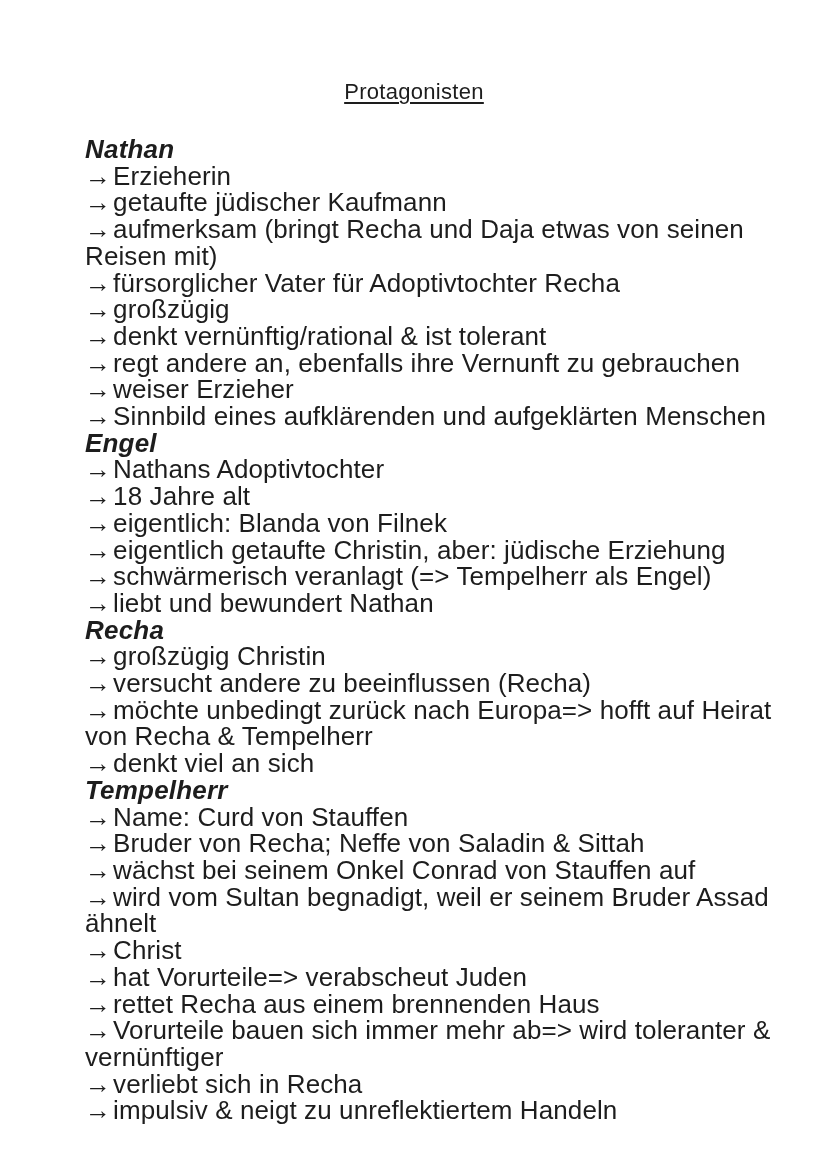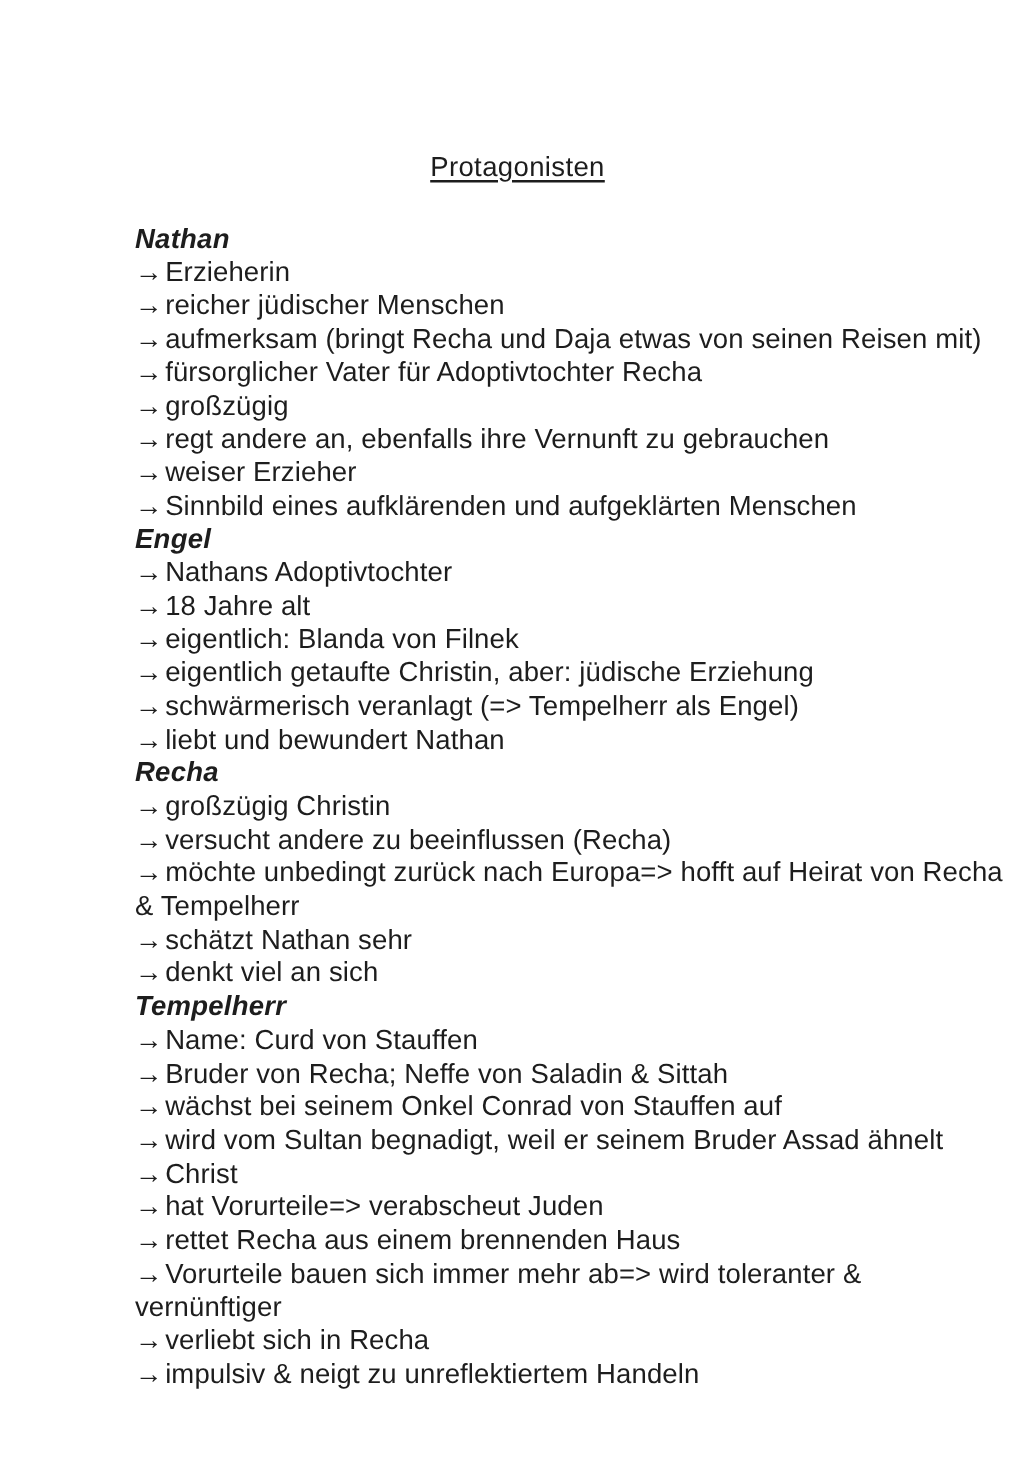--- a/index.html
+++ b/index.html
@@ -11,37 +11,37 @@
     height: 1171px;
     background: #ffffff;
     font-family: "Liberation Sans", sans-serif;
     color: #1d1d1d;
     overflow: hidden;
   }
   .page {
     width: 828px;
     height: 1171px;
     box-sizing: border-box;
-    padding-top: 120px;
+    padding-top: 78px;
   }
   .title {
     margin: 0;
     text-align: center;
     font-size: 22px;
     font-weight: 400;
     line-height: 28px;
     text-decoration: underline;
     text-underline-offset: 3px;
     text-decoration-thickness: 1.5px;
     letter-spacing: 0.3px;
   }
   .content {
-    margin: 30px 50px 0 108px;
+    margin: 30px 50px 0 85px;
     width: 700px;
-    font-size: 22px;
+    font-size: 26px;
     line-height: 26.7px;
     letter-spacing: 0.1px;
   }
   .section-heading {
     font-weight: 700;
     font-style: italic;
     letter-spacing: 0.2px;
   }
   .line {
     
@@ -53,24 +53,25 @@
 </head>
 <body>
 
 <div class="page">
   <h1 class="title">Protagonisten</h1>
   <div class="content" id="sections-container">
   <div class="section">
     <div class="section-heading">Nathan</div>
     <div class="section-lines">
           <div class="line"><span class="arrow">→</span><span>Erzieherin</span></div>
-          <div class="line"><span class="arrow">→</span><span>reicher jüdischer Menschen</span></div>
+          <div class="line"><span class="arrow">→</span><span>getaufte jüdischer Kaufmann</span></div>
           <div class="line"><span class="arrow">→</span><span>aufmerksam (bringt Recha und Daja etwas von seinen Reisen mit)</span></div>
           <div class="line"><span class="arrow">→</span><span>fürsorglicher Vater für Adoptivtochter Recha</span></div>
           <div class="line"><span class="arrow">→</span><span>großzügig</span></div>
+          <div class="line"><span class="arrow">→</span><span>denkt vernünftig/rational &amp; ist tolerant</span></div>
           <div class="line"><span class="arrow">→</span><span>regt andere an, ebenfalls ihre Vernunft zu gebrauchen</span></div>
           <div class="line"><span class="arrow">→</span><span>weiser Erzieher</span></div>
           <div class="line"><span class="arrow">→</span><span>Sinnbild eines aufklärenden und aufgeklärten Menschen</span></div>
         </div>
   </div>
 
   <div class="section">
     <div class="section-heading">Engel</div>
     <div class="section-lines">
           <div class="line"><span class="arrow">→</span><span>Nathans Adoptivtochter</span></div>
@@ -81,21 +82,20 @@
           <div class="line"><span class="arrow">→</span><span>liebt und bewundert Nathan</span></div>
         </div>
   </div>
 
   <div class="section">
     <div class="section-heading">Recha</div>
     <div class="section-lines">
           <div class="line"><span class="arrow">→</span><span>großzügig Christin</span></div>
           <div class="line"><span class="arrow">→</span><span>versucht andere zu beeinflussen (Recha)</span></div>
           <div class="line"><span class="arrow">→</span><span>möchte unbedingt zurück nach Europa=&gt; hofft auf Heirat von Recha &amp; Tempelherr</span></div>
-          <div class="line"><span class="arrow">→</span><span>schätzt Nathan sehr</span></div>
           <div class="line"><span class="arrow">→</span><span>denkt viel an sich</span></div>
         </div>
   </div>
 
   <div class="section">
     <div class="section-heading">Tempelherr</div>
     <div class="section-lines">
           <div class="line"><span class="arrow">→</span><span>Name: Curd von Stauffen</span></div>
           <div class="line"><span class="arrow">→</span><span>Bruder von Recha; Neffe von Saladin &amp; Sittah</span></div>
           <div class="line"><span class="arrow">→</span><span>wächst bei seinem Onkel Conrad von Stauffen auf</span></div>

